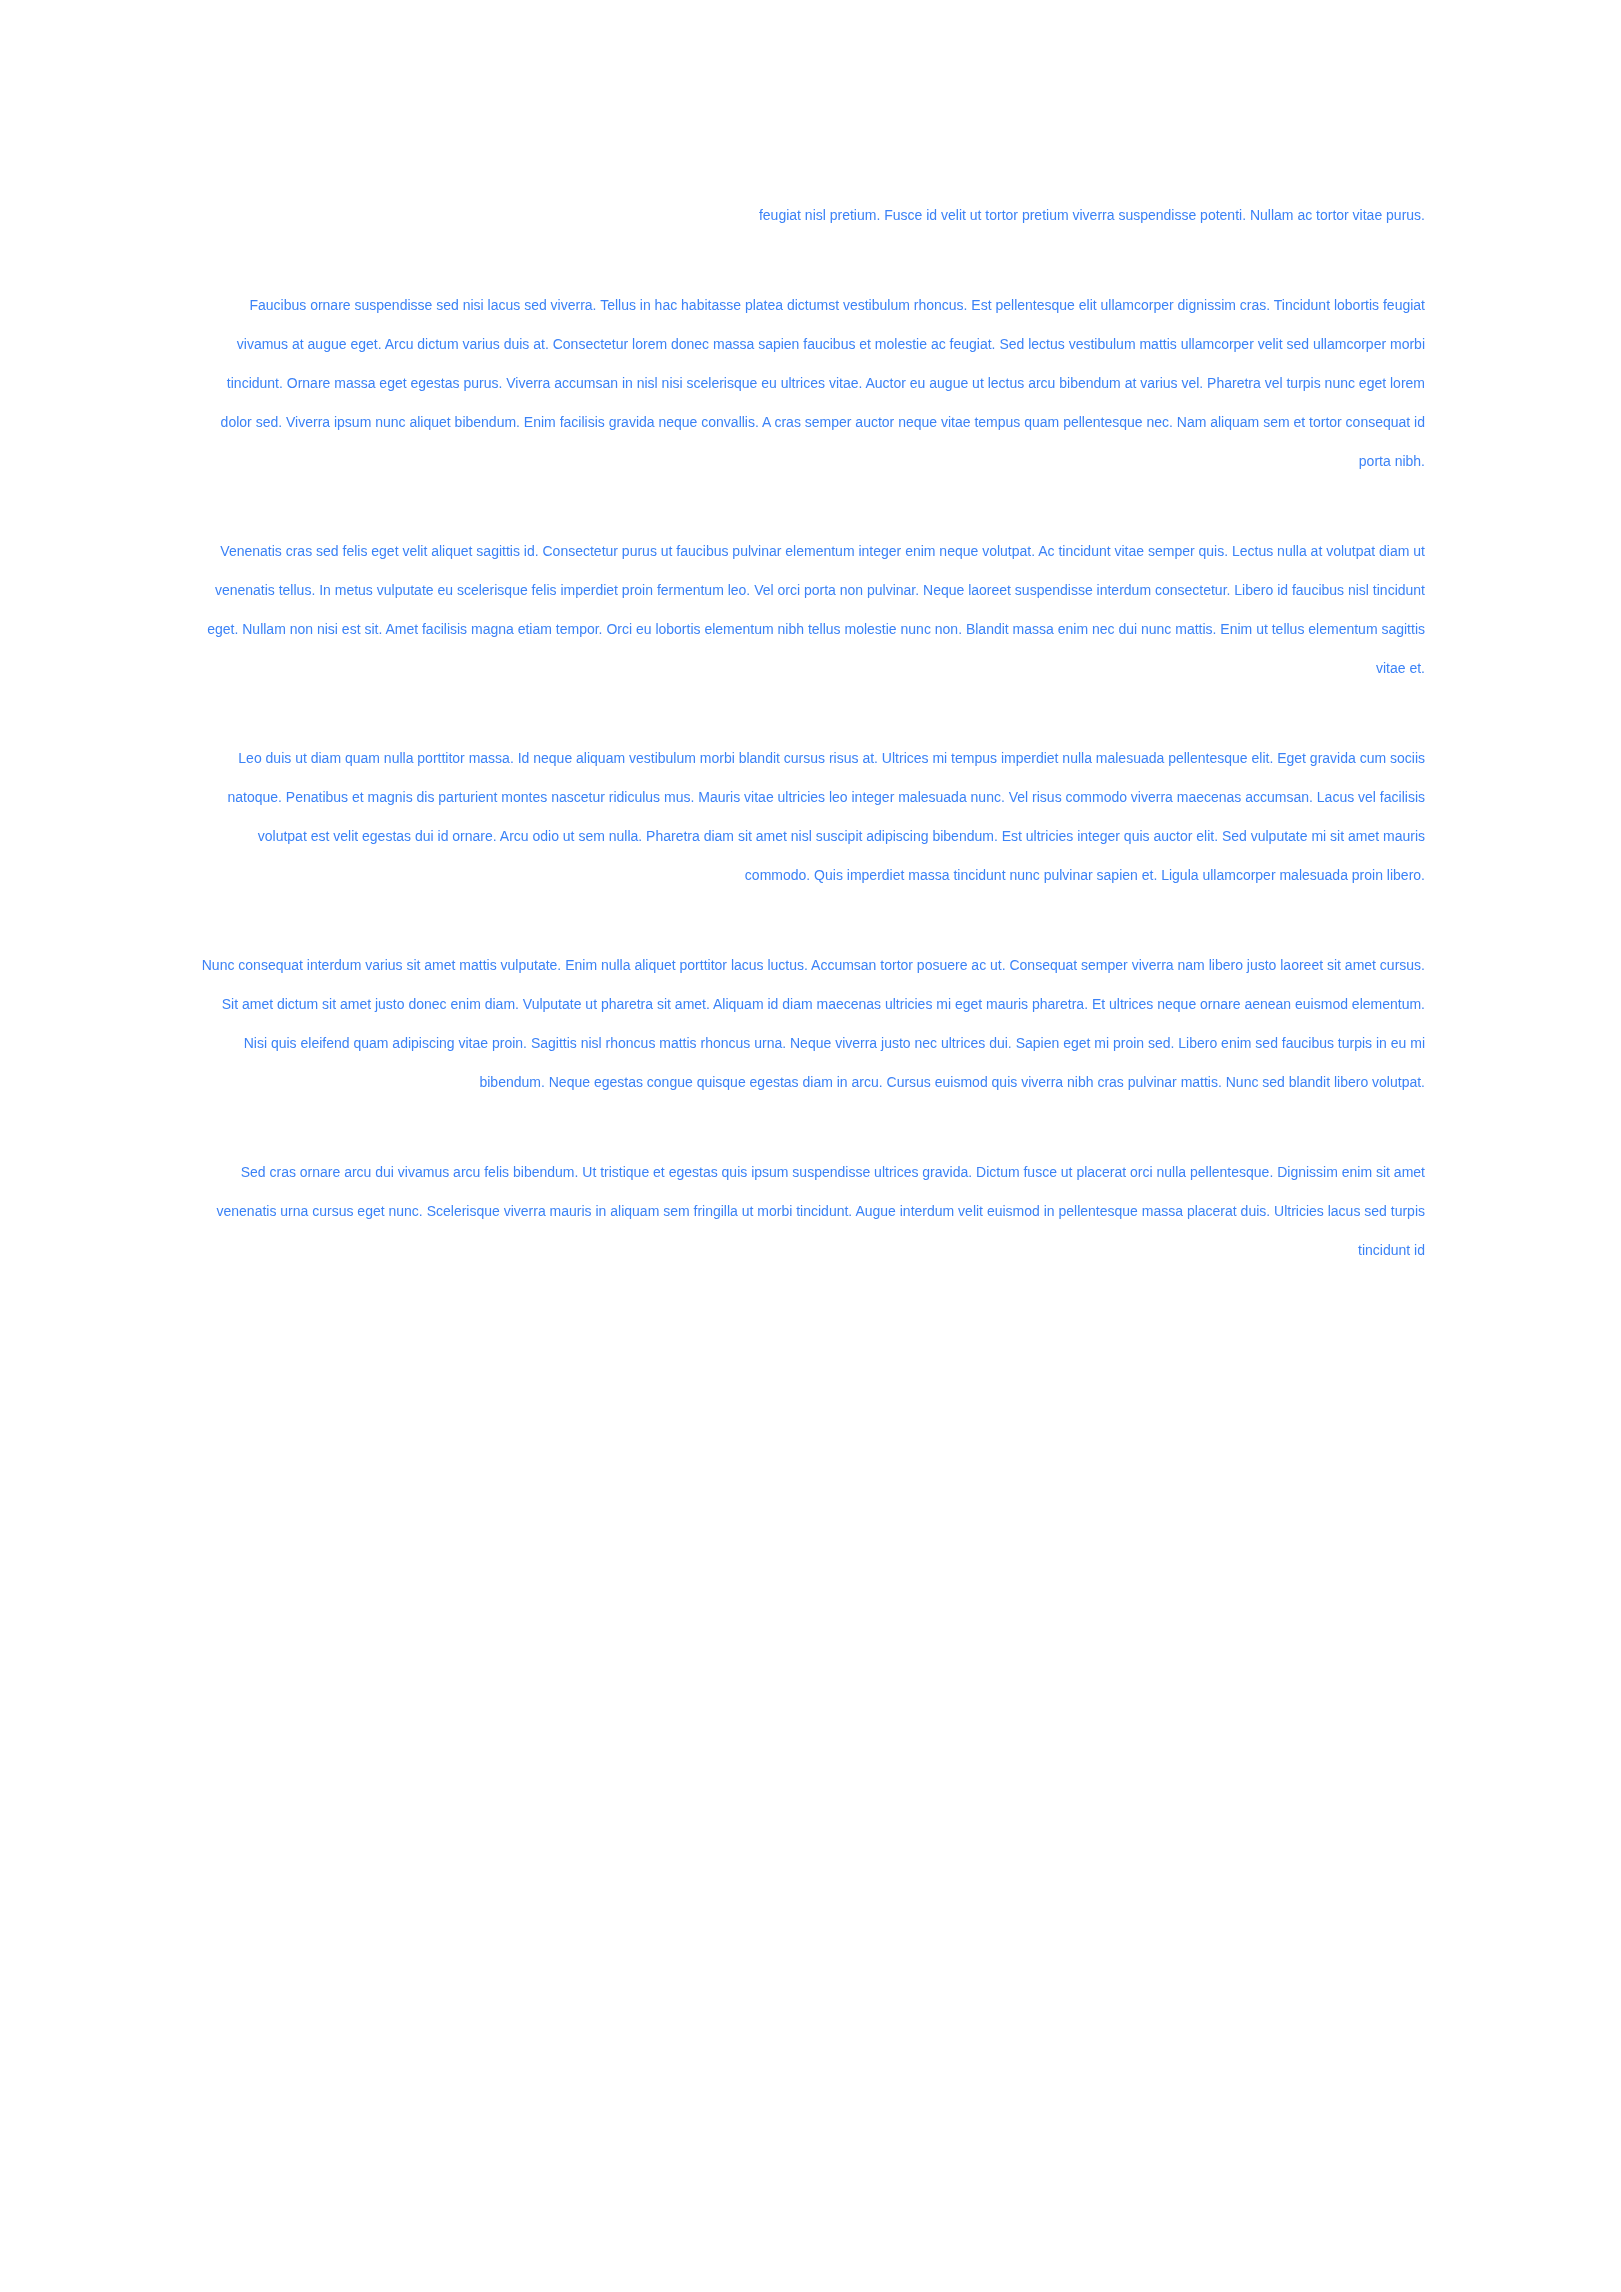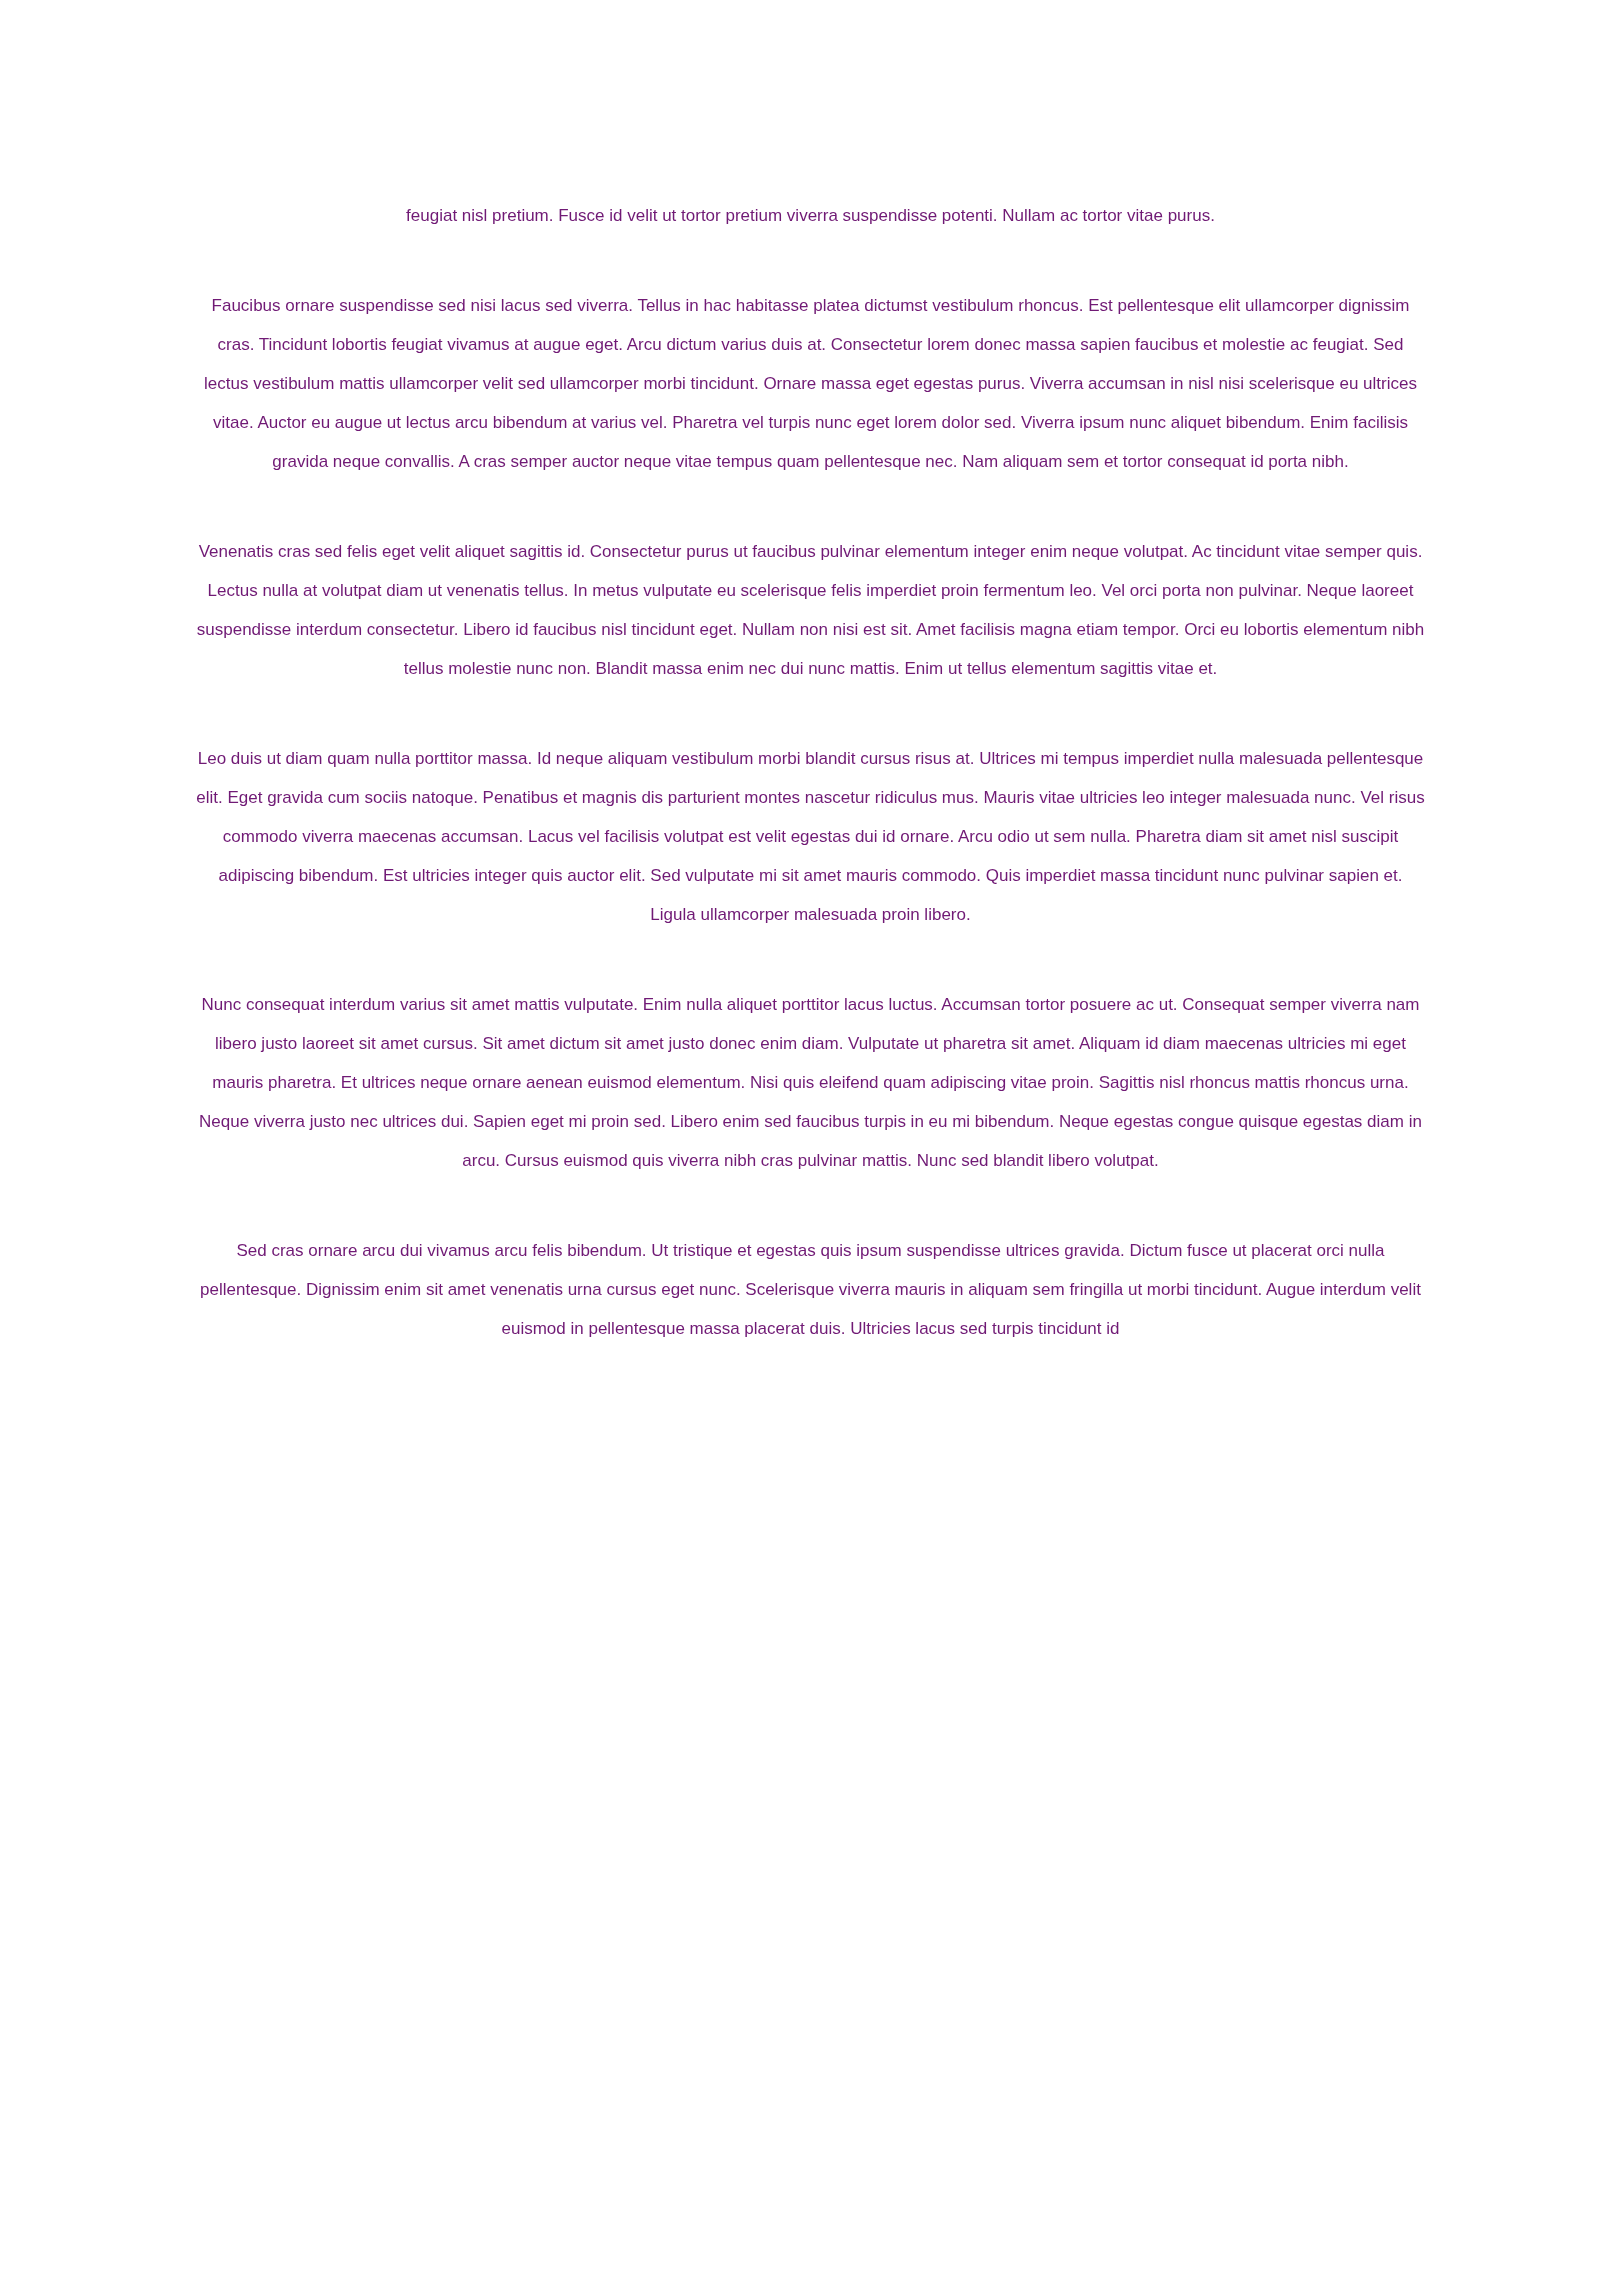--- a/index.html
+++ b/index.html
@@ -15,24 +15,24 @@
   .page {
     position: relative;
     width: 1621px;
     height: 2293px;
     background: #ffffff;
     box-sizing: border-box;
     padding: 196px 196px 0 196px;
   }
   .doc-body {
     font-family: "Liberation Sans", sans-serif;
-    font-size: 17px;
+    font-size: 14px;
     line-height: 39px;
-    color: #701a75;
-    text-align: center;
+    color: #3b82f6;
+    text-align: right;
     width: 1229px;
   }
   .para {
     margin: 0 0 51px 0;
   }
   .para:last-child {
     margin-bottom: 8px;
   }
 </style>
 </head>

